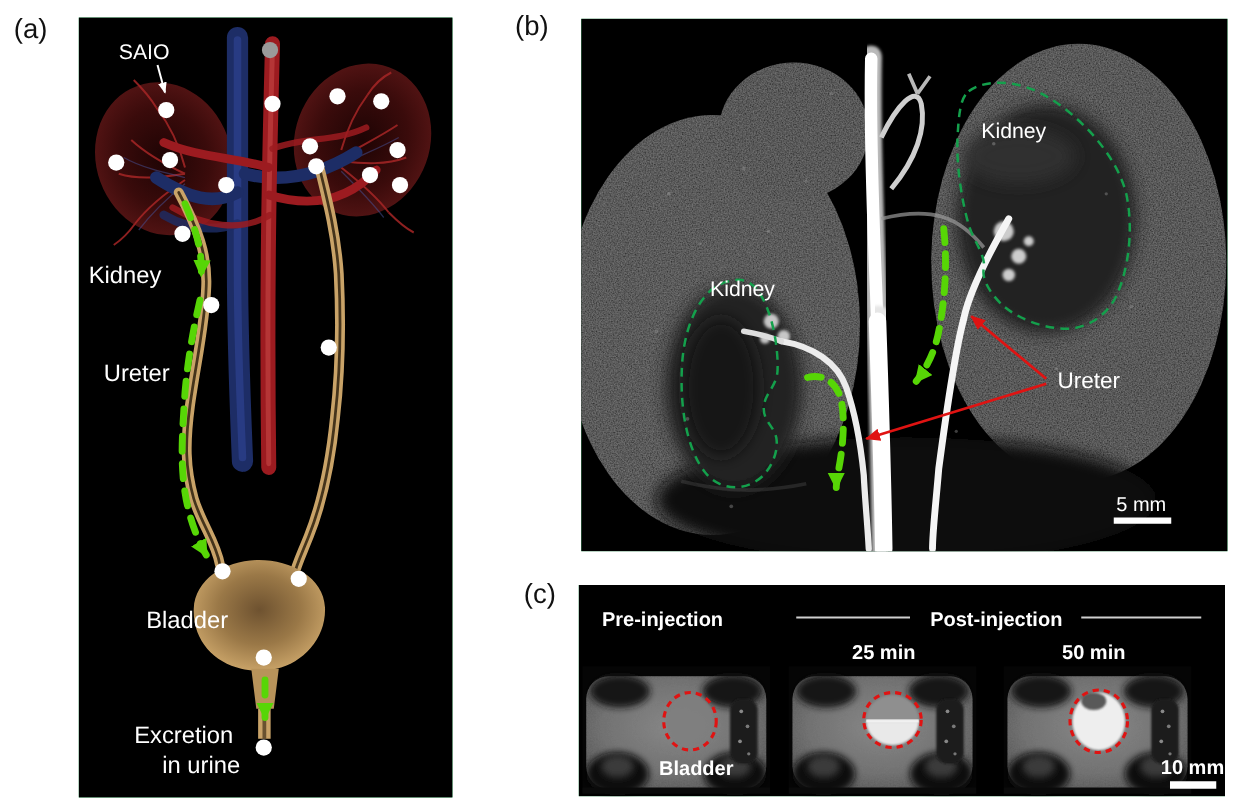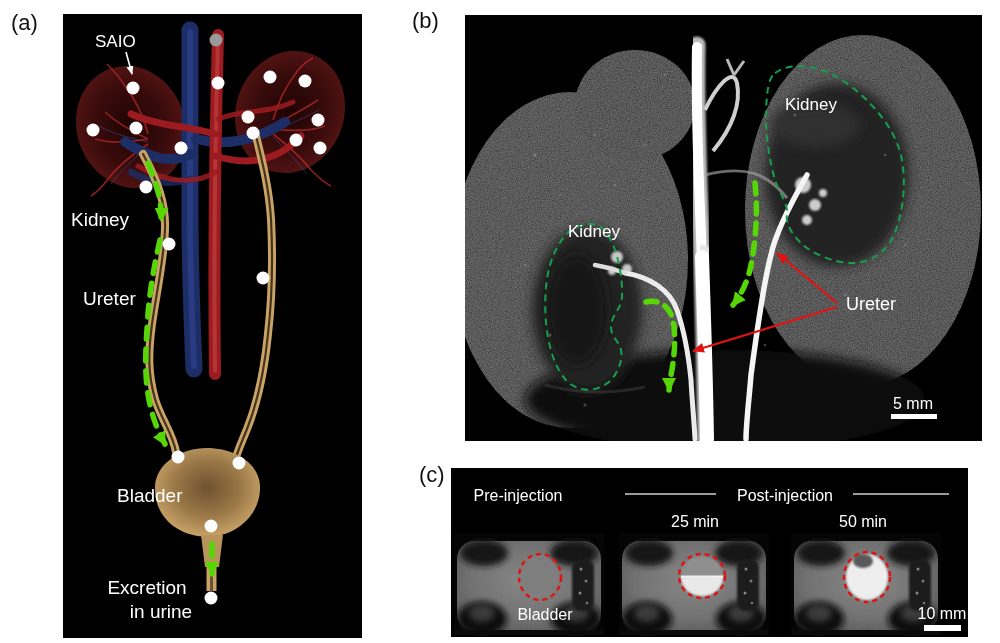--- a/index.html
+++ b/index.html
@@ -251,21 +251,21 @@
 
     <text x="320" y="95" font-size="17" fill="#ffffff">Kidney</text>
     <text x="103" y="222" font-size="17" fill="#ffffff">Kidney</text>
     <text x="381" y="295" font-size="18" fill="#ffffff">Ureter</text>
 
     <text x="428" y="394" font-size="16" fill="#ffffff">5 mm</text>
     <rect x="426" y="399" width="46" height="5" fill="#ffffff"></rect>
   </svg>
   </div>
 
-  <div class="panel" style="left:451px;top:468px;width:517px;height:169px;">
+  <div class="panel" style="left:463px;top:468px;width:517px;height:169px;font-weight:bold;">
   <svg width="517" height="169" viewBox="0 0 517 169">
     <defs>
       <radialGradient id="bodyGradC" cx="50%" cy="45%" r="75%">
         <stop offset="0%" stop-color="#8c8c8c"></stop>
             <stop offset="55%" stop-color="#6f6f6f"></stop>
         <stop offset="85%" stop-color="#4a4a4a"></stop>
             <stop offset="100%" stop-color="#333333"></stop>
       </radialGradient>
       <filter id="grainC" x="-5%" y="-5%" width="110%" height="110%">
         <feTurbulence type="fractalNoise" baseFrequency="0.8" numOctaves="2" seed="7" result="n"></feTurbulence>

